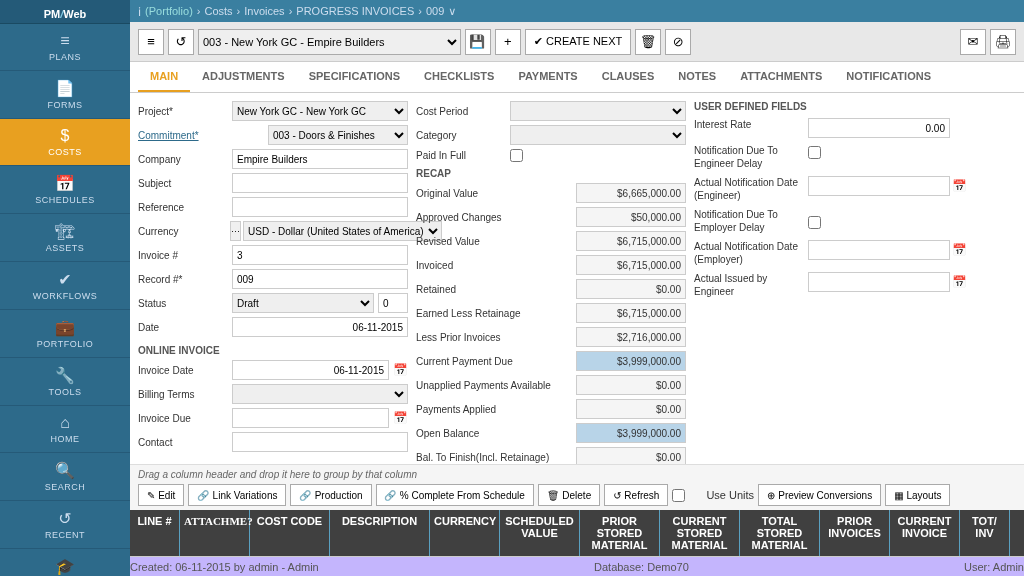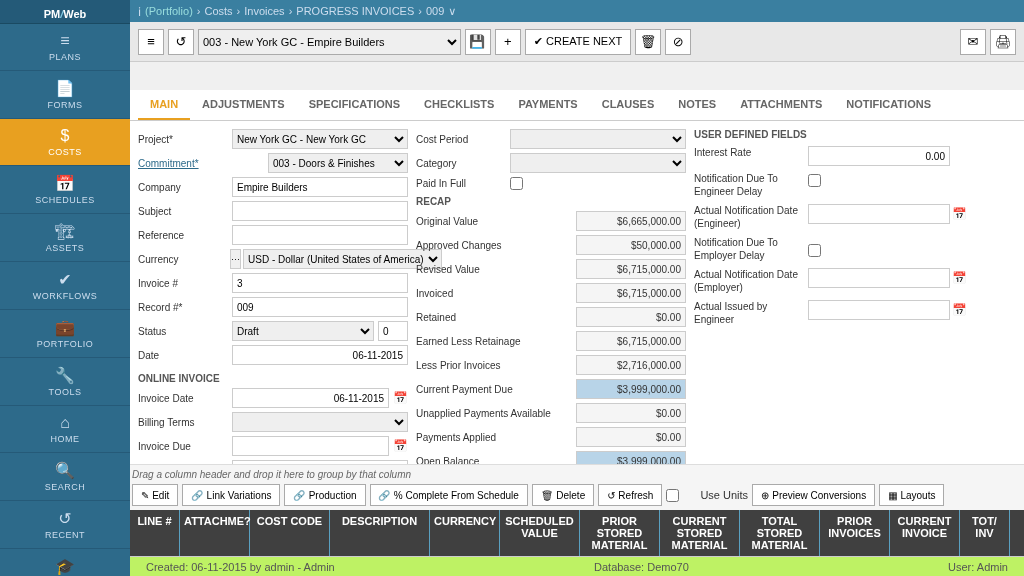--- a/index.html
+++ b/index.html
@@ -107,21 +107,20 @@
       overflow: hidden;
     }
     #header-section {
       background: #3a7fa0;
     }
     .tabs-bar {
       background: white;
       display: flex;
       border-bottom: 1px solid #ccc;
       padding: 0 8px;
-      margin-top: 28px;
     }
     .tab {
       padding: 8px 12px;
       cursor: pointer;
       color: #666;
       border-bottom: 2px solid transparent;
       font-size: 11px;
       font-weight: bold;
       text-transform: uppercase;
     }
@@ -252,21 +251,21 @@
     .cal-icon {
       font-size: 12px;
       cursor: pointer;
       color: #666;
     }
 
     
     .bottom-toolbar {
       background: #f5f5f5;
       border-top: 1px solid #ddd;
-      padding: 4px 2px;
+      padding: 4px 8px;
     }
     .drag-hint {
       color: #666;
       font-size: 10px;
       font-style: italic;
       margin-bottom: 4px;
     }
     .action-bar {
       display: flex;
       gap: 4px;
@@ -302,26 +301,26 @@
     }
     .grid-col {
       padding: 5px 4px;
       border-right: 1px solid #5aa0c0;
       text-align: center;
       flex-shrink: 0;
     }
 
     
     .status-bar {
-      background: #bef264;
+      background: #c4b5fd;
       border-top: 1px solid #ccc;
       height: 20px;
       display: flex;
       align-items: center;
-      padding: 0 16px;
+      padding: 0 0;
       color: #555;
       font-size: 9px;
       justify-content: space-between;
     }
 
     .currency-row {
       display: flex;
       align-items: center;
       gap: 2px;
     }
@@ -656,21 +655,21 @@
         <input type="checkbox" style="">
         <span>Use Units</span>
       </label>
       <button class="action-btn">⊕ Preview Conversions</button>
       <button class="action-btn">▦ Layouts</button>
     </div>
   </div>
 
   <div class="grid-header">
     <div class="grid-col" style="width:50px;">LINE #</div>
-    <div class="grid-col" style="width:70px;">ATTACHME?</div>
+    <div class="grid-col" style="width:70px;font-family:Liberation Serif, serif;">ATTACHME?</div>
     <div class="grid-col" style="width:80px;">COST CODE</div>
     <div class="grid-col" style="width:100px;">DESCRIPTION</div>
     <div class="grid-col" style="width:70px;">CURRENCY</div>
     <div class="grid-col" style="width:80px;">SCHEDULED VALUE</div>
     <div class="grid-col" style="width:80px;">PRIOR STORED MATERIAL</div>
     <div class="grid-col" style="width:80px;">CURRENT STORED MATERIAL</div>
     <div class="grid-col" style="width:80px;">TOTAL STORED MATERIAL</div>
     <div class="grid-col" style="width:70px;">PRIOR INVOICES</div>
     <div class="grid-col" style="width:70px;">CURRENT INVOICE</div>
     <div class="grid-col" style="width:50px;">TOT/ INV</div>

